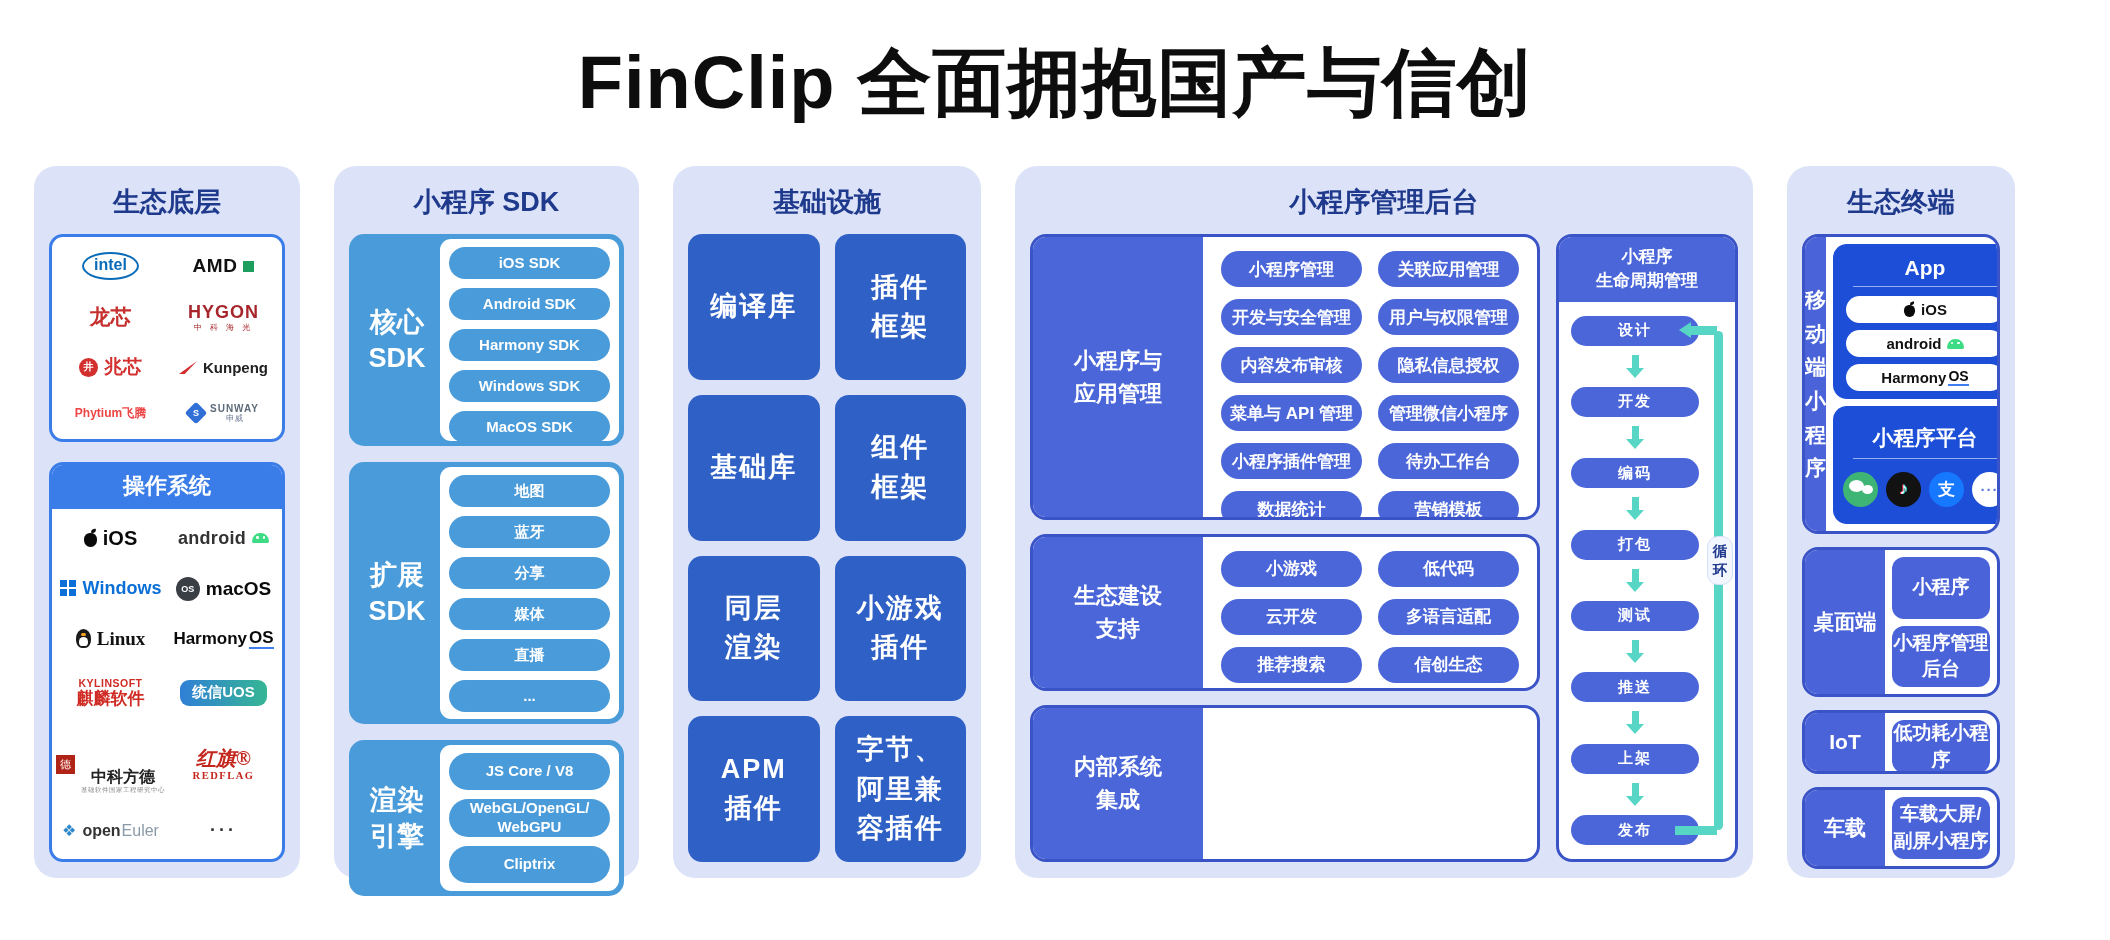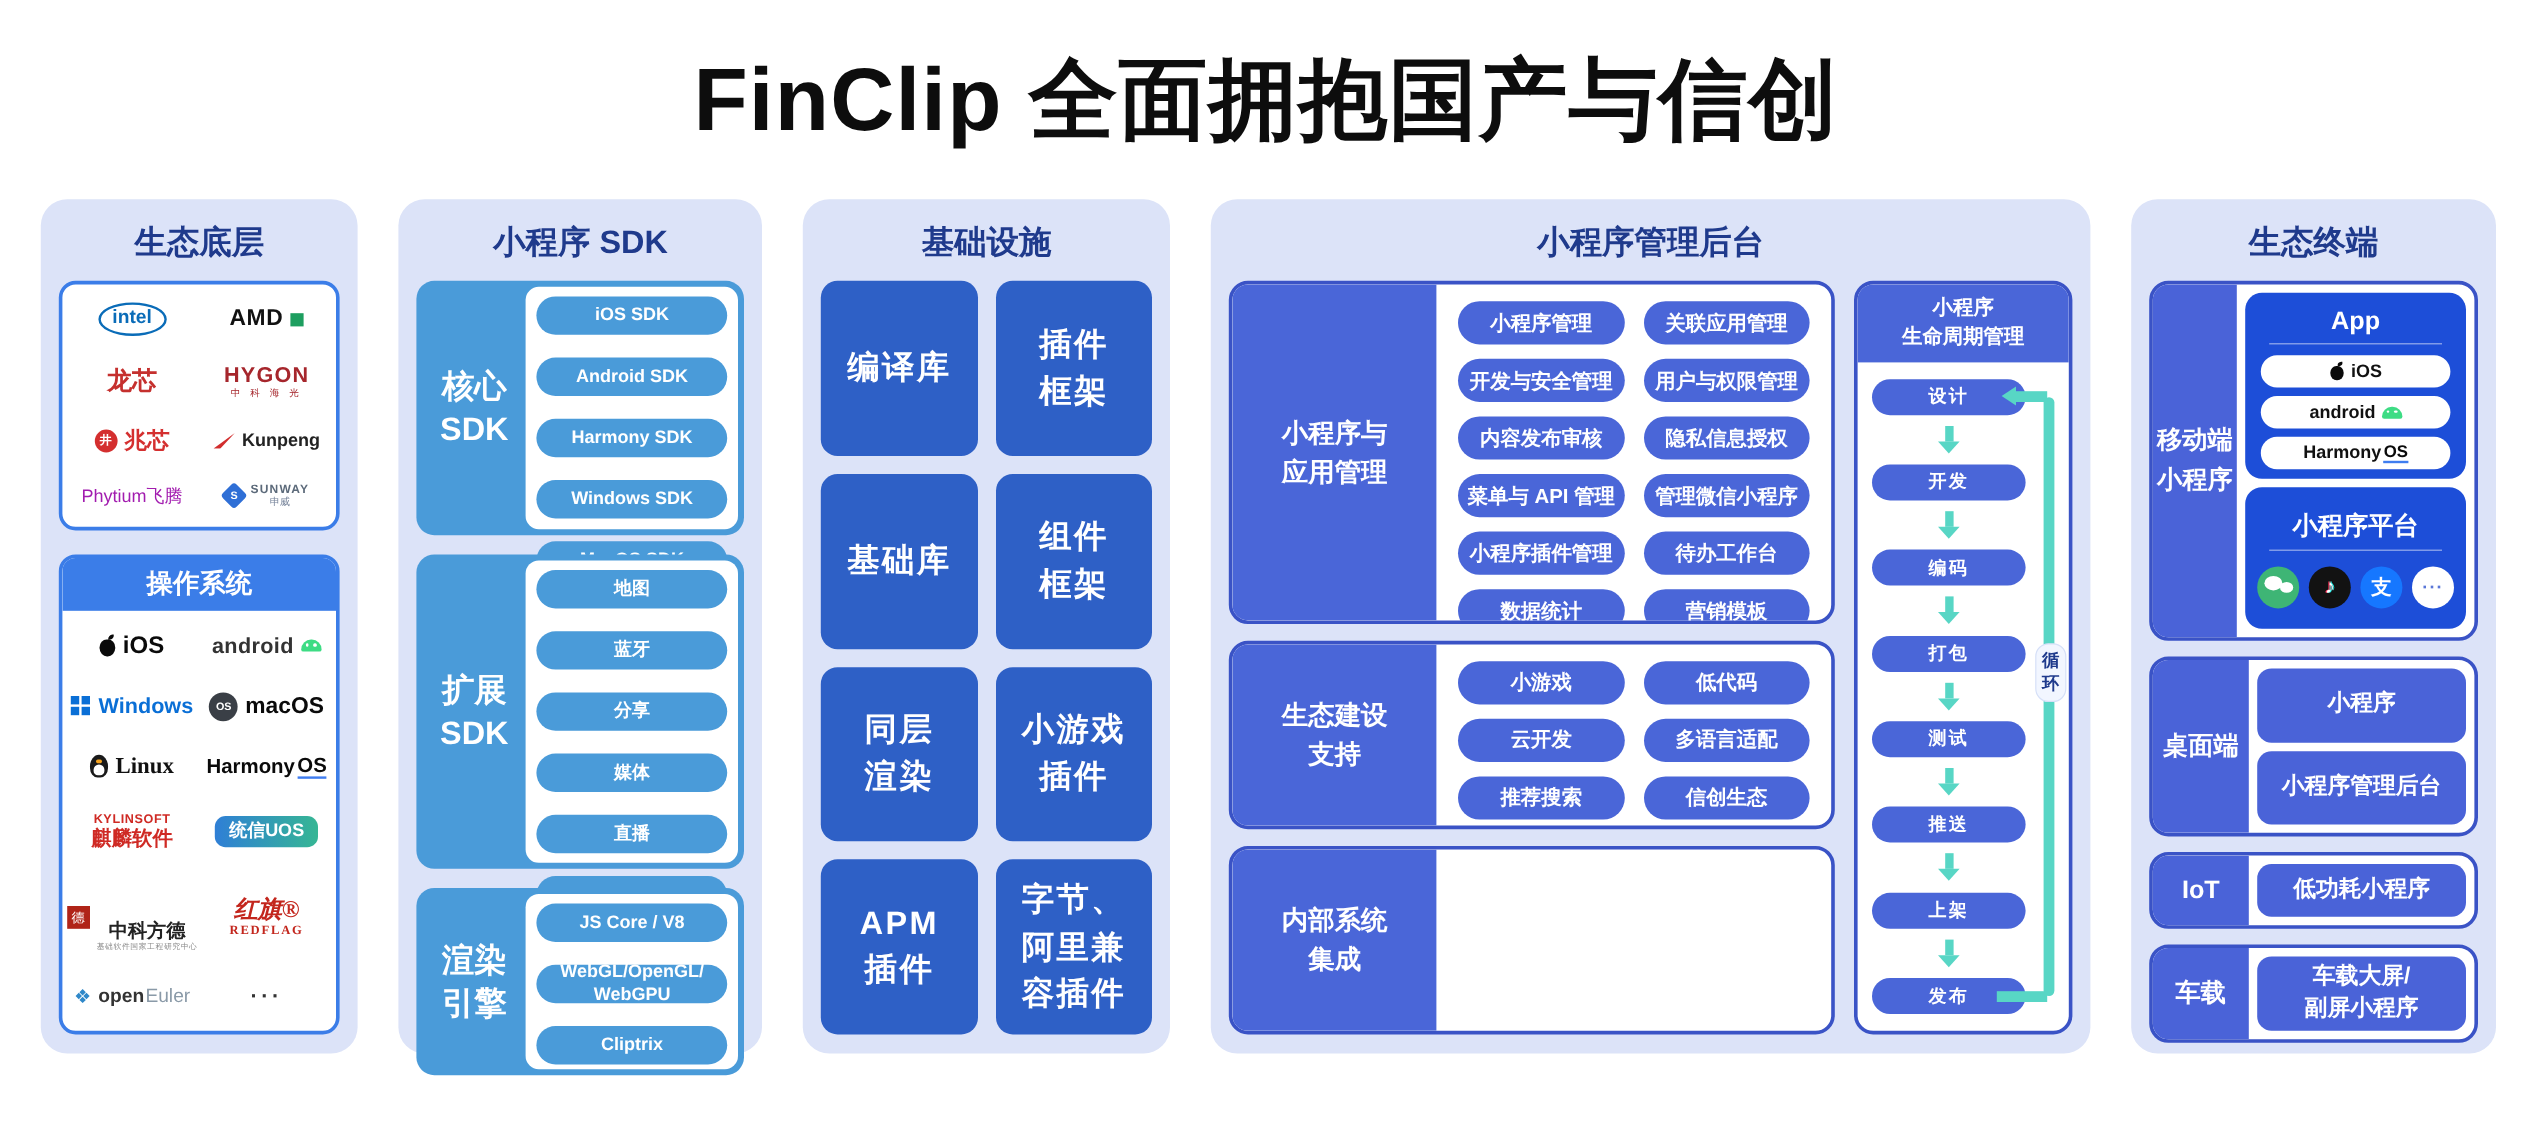--- a/index.html
+++ b/index.html
@@ -6,41 +6,41 @@
   html,body { width:2110px; height:940px; background:#fff; font-family:"Liberation Sans",sans-serif; overflow:hidden; }
   .page { width:2110px; height:940px; position:relative; }
   .title { text-align:center; font-size:74px; font-weight:900; color:#0d0d0d; padding-top:34px; letter-spacing:1px; }
   .cols { display:flex; gap:34px; margin:32px 30px 0 34px; height:712px; }
   .col { background:#dce3f8; border-radius:22px; padding:12px 15px 16px; display:flex; flex-direction:column; }
   .col-title { text-align:center; font-size:27px; font-weight:800; color:#1f3a8c; margin:6px 0 14px; }
   .col-eco  { width:266px; }
   .col-sdk  { width:305px; }
   .col-infra{ width:308px; }
   .col-admin{ width:738px; }
-  .col-term { width:304px;justify-content:space-between; }
+  .col-term { width:228px;justify-content:space-between; }
 
   
   .l-card { border:3px solid #3b7de8; border-radius:14px; background:#fff; overflow:hidden; display:flex; flex-direction:column; }
   .cpu-card { height:208px; margin-bottom:20px; }
   .os-card { flex:1; }
   .l-card-header { background:#3b7de8; color:#fff; font-weight:800; font-size:22px; text-align:center; padding:6px 0 8px; }
   .logo-grid { flex:1; display:grid; grid-template-columns:1fr 1fr; place-items:center; padding:4px 2px; }
   .logo-cell { display:flex; align-items:center; justify-content:center; gap:6px; }
   .v { display:flex; flex-direction:column; align-items:center; line-height:1.15; }
   .intel-oval { color:#0a6cb8; font-size:16px; font-weight:bold; border:2px solid #0a6cb8; border-radius:50%; padding:3px 10px 5px; line-height:1; }
   .amd-t { font-size:19px; font-weight:900; color:#111; letter-spacing:.5px; }
   .amd-mark { width:11px; height:11px; background:#1d9e5f; display:inline-block; }
   .loong-t { font-size:21px; font-weight:800; color:#c5302e; }
   .hygon-t { font-size:18px; font-weight:800; color:#a6262c; letter-spacing:1px; }
   .hygon-sub { font-size:8px; color:#a6262c; letter-spacing:3px; }
   .zx-ic { width:19px; height:19px; border-radius:50%; background:#d42f2f; color:#fff; font-size:10px; font-weight:bold; display:flex; align-items:center; justify-content:center; }
   .zx-t { font-size:19px; font-weight:800; color:#d42f2f; }
   .kp-ic { width:18px; height:13px; background:#d22d2d; clip-path:polygon(0 100%,100% 0,32% 100%); display:inline-block; }
   .kp-t { font-size:15px; font-weight:800; color:#222; }
-  .phy-t { font-size:15px; font-weight:400; color:#a21caf; }
+  .phy-t { font-size:12px; font-weight:700; color:#ef4444; }
   .sw-ic { width:16px; height:16px; background:#2f6fd6; border-radius:3px; transform:rotate(45deg); display:flex; align-items:center; justify-content:center; }
   .sw-s { transform:rotate(-45deg); color:#fff; font-size:9px; font-weight:bold; }
   .sw-t { font-size:10px; font-weight:bold; color:#5c6a7a; letter-spacing:1px; }
   .sw-sub { font-size:8.5px; color:#76839a; }
   .apple-ic { position:relative; width:13px; height:14px; background:#0a0a0a; border-radius:45% 45% 48% 48%; margin-top:3px; display:inline-block; }
   .apple-ic::before { content:""; position:absolute; left:7px; top:-4px; width:5px; height:4px; background:#0a0a0a; border-radius:80% 0 80% 0; transform:rotate(-8deg); }
   .apple-ic.sm { transform:scale(.85); }
   .ios-t { font-size:20px; font-weight:bold; color:#0a0a0a; }
   .android-t { font-size:18px; font-weight:bold; color:#333; letter-spacing:.3px; }
   .robot-ic { position:relative; width:17px; height:10px; background:#3ddc84; border-radius:9px 9px 2px 2px; display:inline-block; }
@@ -69,21 +69,21 @@
   .oe-ic { color:#2f88c9; font-size:16px; }
   .oe-t { font-size:16px; font-weight:800; color:#333; }
   .oe-t2 { font-size:16px; color:#8a9aa8; margin-left:-5px; }
   .more-t { font-size:18px; font-weight:900; color:#333; letter-spacing:3px; }
 
   
   .sdk-cards { flex:1; display:flex; flex-direction:column; gap:16px; }
   .s-card { background:#4a9bd9; border-radius:15px; padding:5px; display:flex; }
   .s-card-0 { height:212px; } .s-card-1 { height:262px; } .s-card-2 { height:156px; }
   .s-label { width:86px; color:#fff; font-weight:800; font-size:27px; display:flex; align-items:center; justify-content:center; text-align:center; white-space:pre-line; line-height:1.35; }
-  .s-panel { flex:1; background:#fff; border-radius:11px; padding:8px 9px; display:flex; flex-direction:column; justify-content:space-between; gap:19px; }
+  .s-panel { flex:1; background:#fff; border-radius:11px; padding:8px 9px; display:flex; flex-direction:column; justify-content:space-between; gap:9px; }
   .s-pill { background:#4a9bd9; border-radius:999px; color:#fff; font-weight:bold; font-size:15px; min-height:32px; display:flex; align-items:center; justify-content:center; text-align:center; white-space:pre-line; line-height:1.25; flex:1; }
 
   
   .infra-grid { flex:1; display:grid; grid-template-columns:1fr 1fr; grid-template-rows:repeat(4,1fr); gap:15px; }
   .infra-tile { background:#2e60c6; border-radius:14px; color:#fff; font-weight:800; font-size:27px; display:flex; align-items:center; justify-content:center; text-align:center; white-space:pre-line; line-height:1.45; letter-spacing:2px; }
 
   
   .admin-body { flex:1; display:flex; gap:16px; }
   .admin-groups { flex:1; display:flex; flex-direction:column; gap:14px; }
   .g-card { display:flex; border:3px solid #3a53c6; border-radius:16px; background:#fff; overflow:hidden; }

